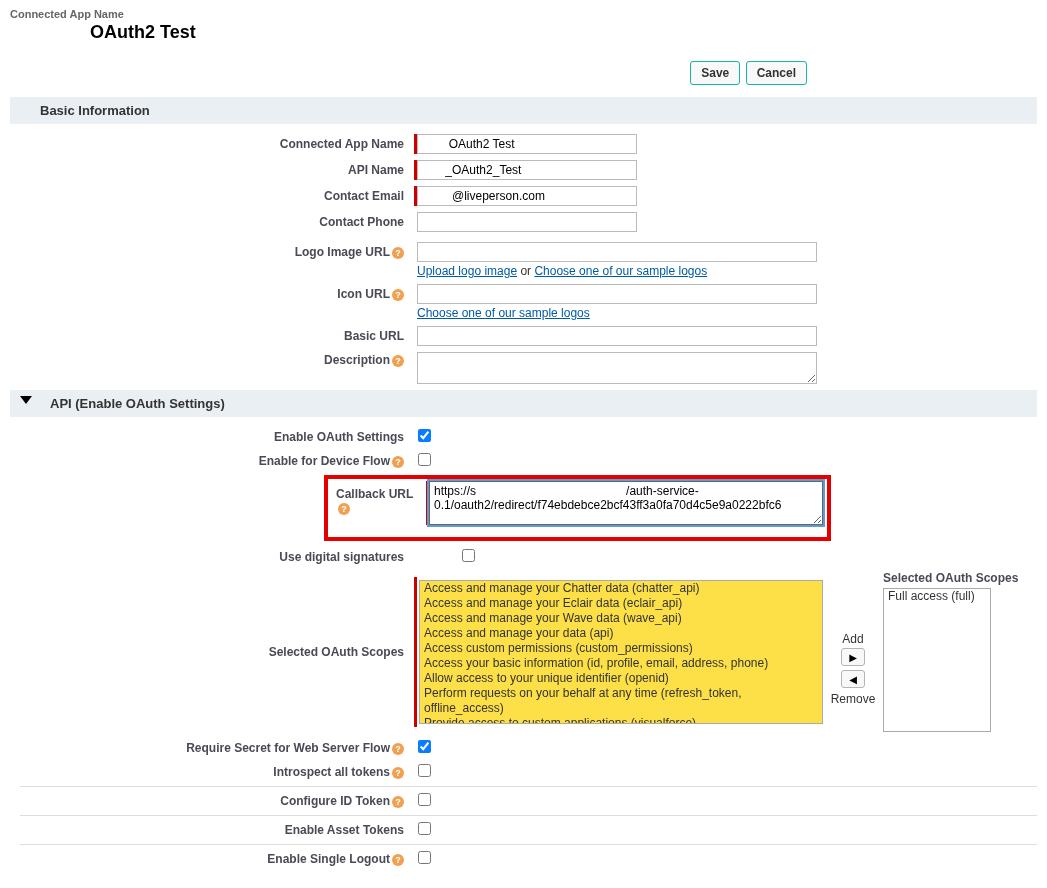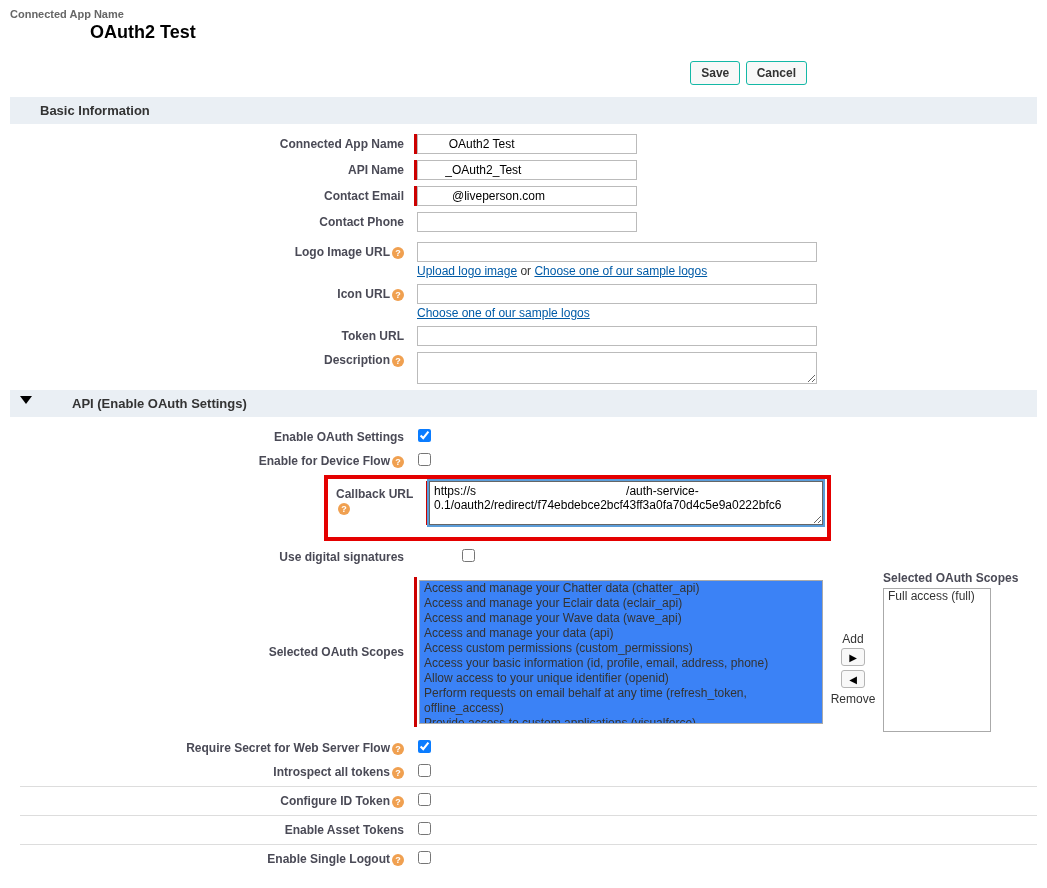--- a/index.html
+++ b/index.html
@@ -45,21 +45,21 @@
   .section-header {
     background: #eaeff4;
     padding: 6px 10px 6px 30px;
     font-weight: bold;
     font-size: 13px;
     color: #333;
     position: relative;
     margin-bottom: 10px;
   }
   .section-header.collapsible {
-    padding-left: 62px;
+    padding-left: 40px;
   }
   .toggle-arrow {
     position: absolute;
     left: 10px;
     top: 6px;
     width: 0;
     height: 0;
     border-left: 6px solid transparent;
     border-right: 6px solid transparent;
     border-top: 8px solid #000;
@@ -194,21 +194,21 @@
     text-align: center;
     margin-bottom: 3px;
     color: #4a4a56;
   }
   .scopes-listbox {
     width: 404px;
     height: 144px;
     border: 1px solid #aaa;
     overflow-y: scroll;
     font-size: 12px;
-    background: #3b82f6;
+    background: #fde047;
   }
   .scopes-listbox .item {
     padding: 0 4px;
     line-height: 15px;
     cursor: pointer;
   }
   .scopes-buttons {
     width: 60px;
     text-align: center;
     padding-top: 36px;
@@ -309,21 +309,21 @@
         <div class="form-field">
           <div class="req-bar hidden"></div>
           <input class="input-text w400" value="" style="">
         </div>
         <div class="subtext" style="margin-left:3px;">
           <span class="link">Choose one of our sample logos</span>
         </div>
       </div>
     </div>
     <div class="form-row">
-      <div class="form-label">Token URL</div>
+      <div class="form-label">Basic URL</div>
       <div class="form-field">
         <div class="req-bar hidden"></div>
         <input class="input-text w400" value="" style="">
       </div>
     </div>
     <div class="form-row">
       <div class="form-label top-align"><span>Description</span><span class="helpicon">?</span></div>
       <div class="form-field">
         <div class="req-bar hidden"></div>
         <textarea class="textarea ta-desc" style=""></textarea>
@@ -375,21 +375,21 @@
       <div class="scopes-req-bar"></div>
       <div class="scopes-left">
         <div class="scopes-listbox" id="available-scopes">
             <div class="item">Access and manage your Chatter data (chatter_api)</div>
             <div class="item">Access and manage your Eclair data (eclair_api)</div>
             <div class="item">Access and manage your Wave data (wave_api)</div>
             <div class="item">Access and manage your data (api)</div>
             <div class="item">Access custom permissions (custom_permissions)</div>
             <div class="item">Access your basic information (id, profile, email, address, phone)</div>
             <div class="item">Allow access to your unique identifier (openid)</div>
-            <div class="item">Perform requests on email behalf at any time (refresh_token, offline_access)</div>
+            <div class="item">Perform requests on your behalf at any time (refresh_token, offline_access)</div>
             <div class="item">Provide access to custom applications (visualforce)</div>
           </div>
       </div>
       <div class="scopes-buttons">
         <div class="lbl">Add</div>
         <button class="arrow-btn">▶</button><br>
         <button class="arrow-btn">◀</button>
         <div class="lbl">Remove</div>
       </div>
       <div class="scopes-right">

